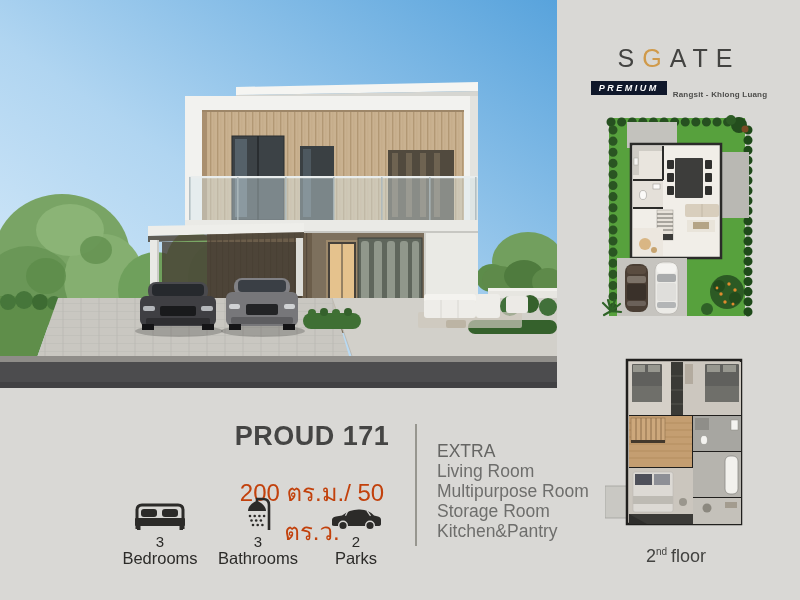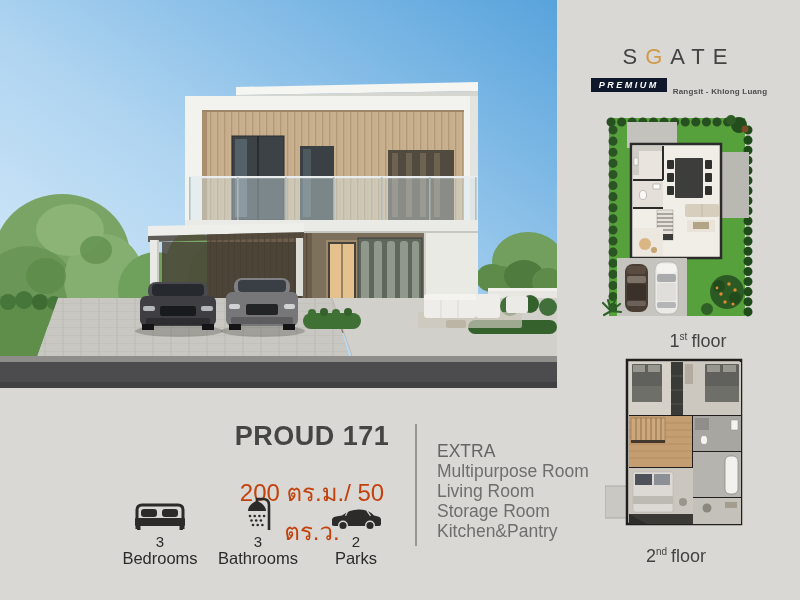--- a/index.html
+++ b/index.html
@@ -5,21 +5,21 @@
   html,body{margin:0;padding:0;background:#b9b8b5;}
   .canvas{position:relative;width:800px;height:600px;background:#d9d8d5;overflow:hidden;
           font-family:"Liberation Sans",sans-serif;color:#3c3c3a;}
   svg{display:block;}
 
   
   .photo{position:absolute;left:0;top:0;width:557px;height:388px;}
 
   
   .logo{position:absolute;left:588px;top:44px;width:182px;text-align:center;}
-  .brand{font-size:22px;letter-spacing:8px;color:#434341;font-weight:500;white-space:nowrap;}
+  .brand{font-size:25px;letter-spacing:8px;color:#434341;font-weight:500;white-space:nowrap;}
   .brand .accent{color:#d09a4a;}
   .badge-row{margin-top:4px;display:flex;align-items:center;justify-content:center;gap:6px;}
   .premium-badge{background:#0f172a;color:#fcfcfc;font-style:italic;font-weight:700;
                  font-size:9px;letter-spacing:2.5px;padding:2px 8px;}
   .location{font-size:8px;font-weight:700;color:#4e4e4c;letter-spacing:.2px;white-space:nowrap;margin-top:13px;}
 
   
   .plan1{position:absolute;left:601px;top:108px;width:158px;height:222px;}
   .plan2{position:absolute;left:605px;top:356px;width:140px;height:184px;}
   .floor-label{position:absolute;width:160px;text-align:center;font-size:18px;color:#434341;}
@@ -323,21 +323,20 @@
     </g>
     <g stroke="#2e6327" stroke-width="2.2" stroke-linecap="round">
       <line x1="10" y1="203" x2="2" y2="195"></line>
         <line x1="10" y1="203" x2="7" y2="192"></line>
       <line x1="10" y1="203" x2="14" y2="192"></line>
         <line x1="10" y1="203" x2="19" y2="196"></line>
       <line x1="10" y1="203" x2="20" y2="204"></line>
         <line x1="10" y1="203" x2="3" y2="207"></line>
     </g>
   </svg>
-  <div class="floor-label floor-label-1"><span>1</span><sup>st</sup><span class="floor-word">floor</span></div>
 
   <svg class="plan2" viewBox="0 0 140 184">
     <rect x="0" y="130" width="22" height="32" fill="#c9c8c3" stroke="#a3a29d" stroke-width=".8"></rect>
     <rect x="22" y="4" width="114" height="164" fill="#d8d4cc" stroke="#201f1d" stroke-width="2.5"></rect>
     <g>
       <rect x="24" y="6" width="42" height="54" fill="#d5d0c8"></rect>
       <rect x="27" y="8" width="30" height="38" rx="1" fill="#60605d"></rect>
       <rect x="28" y="9" width="12" height="7" fill="#97978f"></rect>
         <rect x="43" y="9" width="12" height="7" fill="#97978f"></rect>
       <rect x="27" y="30" width="30" height="16" fill="#6f6f6a"></rect>
@@ -406,22 +405,22 @@
 
   <div class="title-block">
     <div class="prop-name">PROUD 171</div>
     <div class="prop-area">200 ตร.ม./ 50 ตร.ว.</div>
   </div>
 
   <div class="divider"></div>
 
   <div class="extra">
     <div class="heading">EXTRA</div>
+    <div>Living Room</div>
     <div>Multipurpose Room</div>
-    <div>Living Room</div>
     <div>Storage Room</div>
     <div>Kitchen&amp;Pantry</div>
   </div>
 
   <div class="features">
     <div class="feature">
       <div class="icon-box">
         <svg width="54" height="30" viewBox="0 0 54 30">
           <path d="M4,28 L4,9 Q4,4 9,4 L45,4 Q50,4 50,9 L50,28" fill="none" stroke="#2c2b29" stroke-width="3"></path>
           <rect x="8" y="8" width="16" height="8" rx="3" fill="#2c2b29"></rect>

